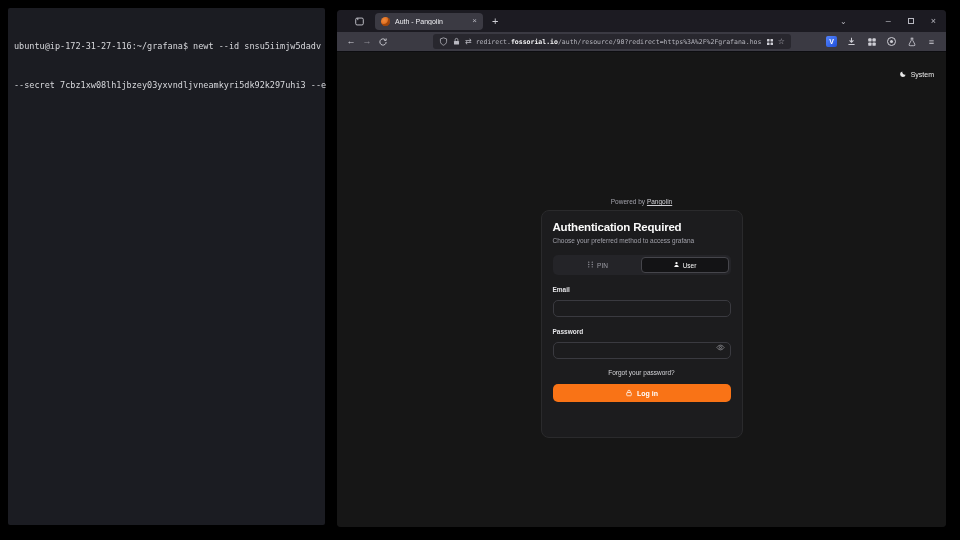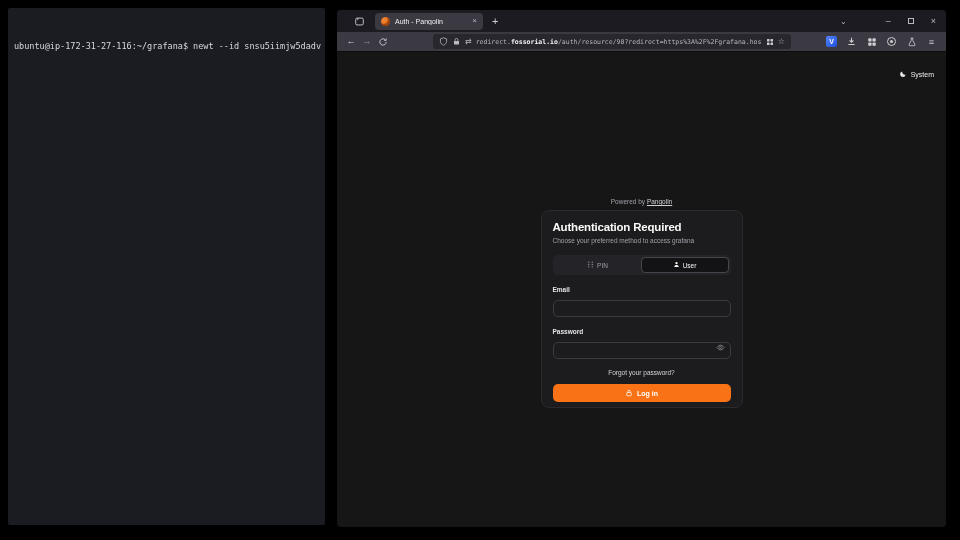--- a/index.html
+++ b/index.html
@@ -63,21 +63,21 @@
 
   
   .content { position:absolute; top:42px; left:0; right:0; bottom:0; background:#161616; }
   .theme-toggle { position:absolute; top:18px; right:12px; display:flex; align-items:center;
                   gap:4px; color:#ececec; font-size:7px; }
   .powered { position:absolute; top:146px; left:0; right:0; text-align:center;
              font-size:6.5px; color:#a1a1aa; }
   .powered a { color:#cfcfd4; text-decoration:underline; }
 
   .card { position:absolute; top:158px; left:50%; transform:translateX(-50%);
-          width:202px; height:198px; background:#1c1c1e; border:1px solid #2a2a2c;
+          width:202px; height:228px; background:#1c1c1e; border:1px solid #2a2a2c;
           border-radius:8px; padding:10px 11px; }
   .card-title { font-size:11.5px; font-weight:bold; color:#fafafa; letter-spacing:-.2px; }
   .card-sub { margin-top:4px; font-size:6.5px; color:#a1a1aa; }
 
   .seg { margin-top:11px; height:20px; background:#242428; border-radius:5px;
          padding:2px; display:flex; }
   .seg-item { flex:1; display:flex; align-items:center; justify-content:center; gap:3px;
               font-size:6.5px; color:#9d9da5; border-radius:4px; }
   .seg-item.active { background:#131315; border:1px solid #45454b; color:#fafafa; }
 
@@ -93,20 +93,21 @@
                gap:4px; color:#fff; font-size:7px; font-weight:bold;
                font-family:"Liberation Sans", sans-serif; }
 </style>
 </head>
 <body>
 
 <div class="stage">
 
   <div class="terminal">
     <div><span>ubuntu@ip-172-31-27-116:~/grafana$ newt --id snsu5iimjw5dadv</span></div>
+    <div><span>--secret 7cbz1xw08lh1jbzey03yxvndljvneamkyri5dk92k297uhi3 --e</span></div>
   </div>
 
   <div class="browser">
 
     <div class="tabbar">
       <span class="fxview">
         <svg width="11" height="11" viewBox="0 0 16 16">
             <rect x="2.5" y="3" width="11" height="10" rx="2" fill="none" stroke="#cfcfd6" stroke-width="1.3"></rect>
             <path d="M5.5 3v3" stroke="#cfcfd6" stroke-width="1.3"></path>
           </svg>

